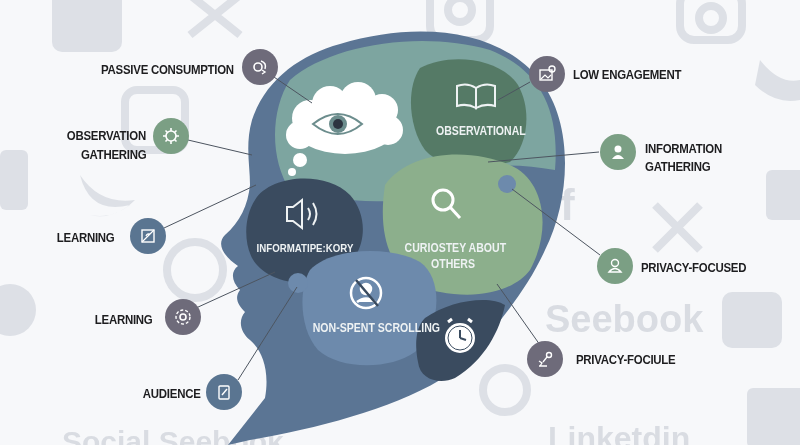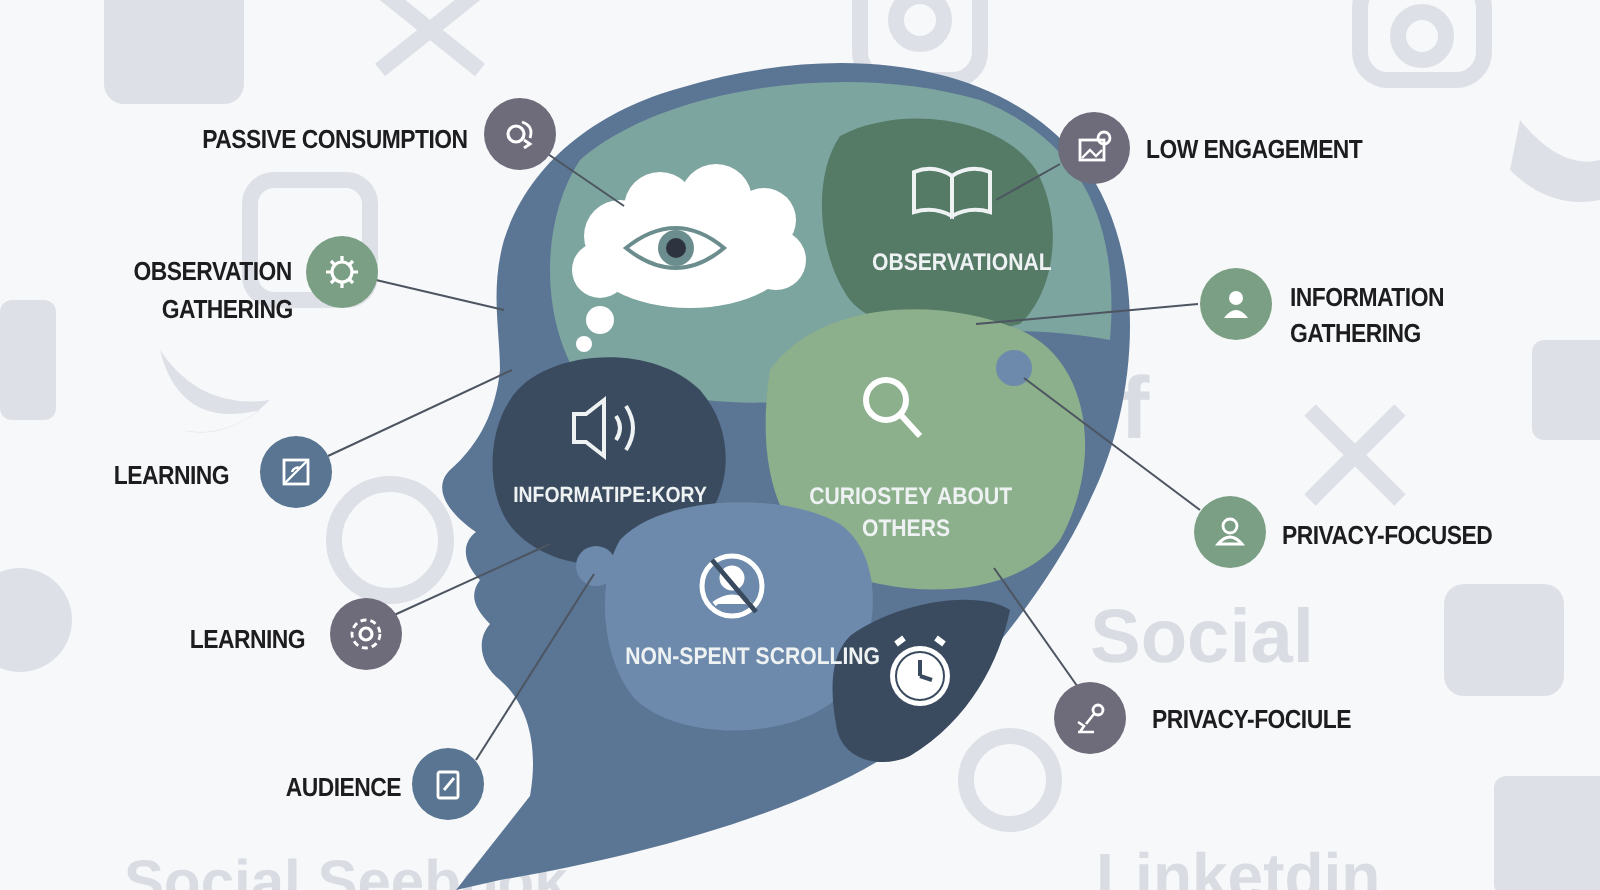--- a/index.html
+++ b/index.html
@@ -41,21 +41,21 @@
     <rect x="680" y="-10" width="62" height="50" rx="14"></rect>
     <circle cx="711" cy="18" r="12"></circle>
     <path d="M190 -5 L240 35 M240 -5 L190 35"></path>
     <rect x="125" y="90" width="60" height="60" rx="12"></rect>
     <circle cx="195" cy="270" r="28"></circle>
     <path d="M655 205 L700 250 M700 205 L655 250"></path>
     <circle cx="505" cy="390" r="22"></circle>
   </g>
 </svg>
 
-<div class="wm" style="left:545px;top:298px;font-size:38px;">Social</div>
+<div class="wm" style="left:545px;top:298px;font-size:38px;">Seebook</div>
 <div class="wm" style="left:62px;top:425px;font-size:30px;">Social Seebook</div>
 <div class="wm" style="left:548px;top:420px;font-size:32px;">Linketdin</div>
 <div class="wm" style="left:560px;top:180px;font-size:44px;">f</div>
 
 <svg class="head" viewBox="0 0 800 445">
 
   <path d="M340 44 C420 20 500 30 540 80 C575 125 570 200 545 250 C525 295 480 350 440 380 C390 410 310 430 250 440 L228 445 L265 398 C270 370 262 350 250 340 C240 332 238 320 245 312 C238 305 234 298 240 290 C232 282 230 272 238 266 C226 258 215 245 225 235 C240 222 248 205 250 185 C250 165 245 145 252 120 C265 80 300 55 340 44Z" fill="#5b7594"></path>
 
   <path d="M290 80 C330 45 420 30 490 50 C540 70 560 110 555 170 C500 160 440 165 400 200 C360 205 320 195 290 190 C270 160 270 110 290 80Z" fill="#7da5a0"></path>
 

